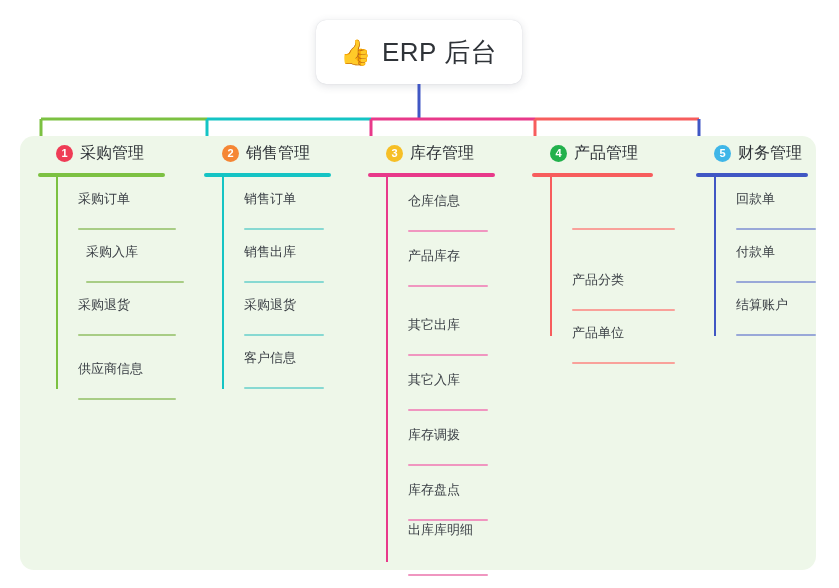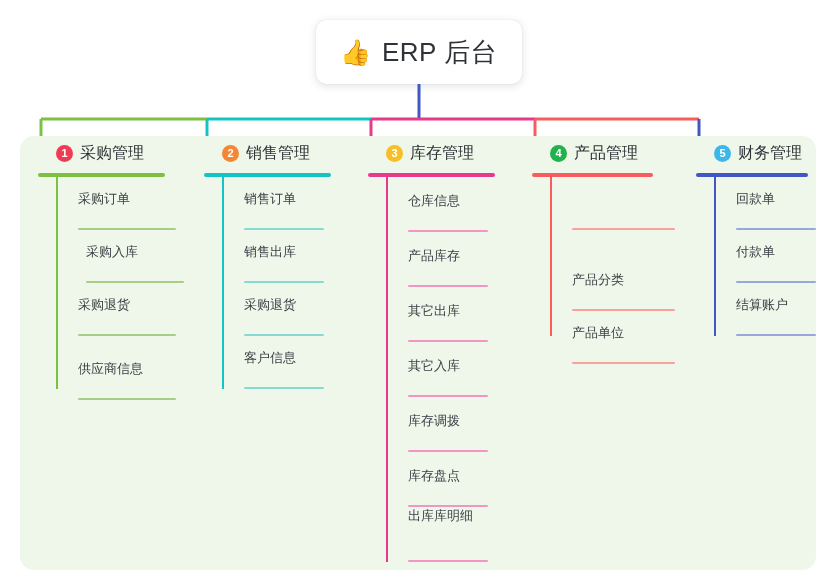--- a/index.html
+++ b/index.html
@@ -229,21 +229,21 @@
         <div class="items">
           <div class="spine" style="background: rgb(232, 57, 138); height: 385px;"></div>
           <div class="item" style="height: 55px;">
             <div class="item-label">仓库信息</div>
             <div class="item-rule" style="background: rgb(240, 150, 192); width: 80px;"></div>
           </div>
           <div class="item" style="height: 55px;">
             <div class="item-label">产品库存</div>
             <div class="item-rule" style="background: rgb(240, 150, 192); width: 80px;"></div>
           </div>
-          <div class="item" style="height: 55px;">
+          <div class="item" style="height: 69px;">
             <div class="item-label">其它出库</div>
             <div class="item-rule" style="background: rgb(240, 150, 192); width: 80px;"></div>
           </div>
           <div class="item" style="height: 55px;">
             <div class="item-label">其它入库</div>
             <div class="item-rule" style="background: rgb(240, 150, 192); width: 80px;"></div>
           </div>
           <div class="item" style="height: 55px;">
             <div class="item-label">库存调拨</div>
             <div class="item-rule" style="background: rgb(240, 150, 192); width: 80px;"></div>

